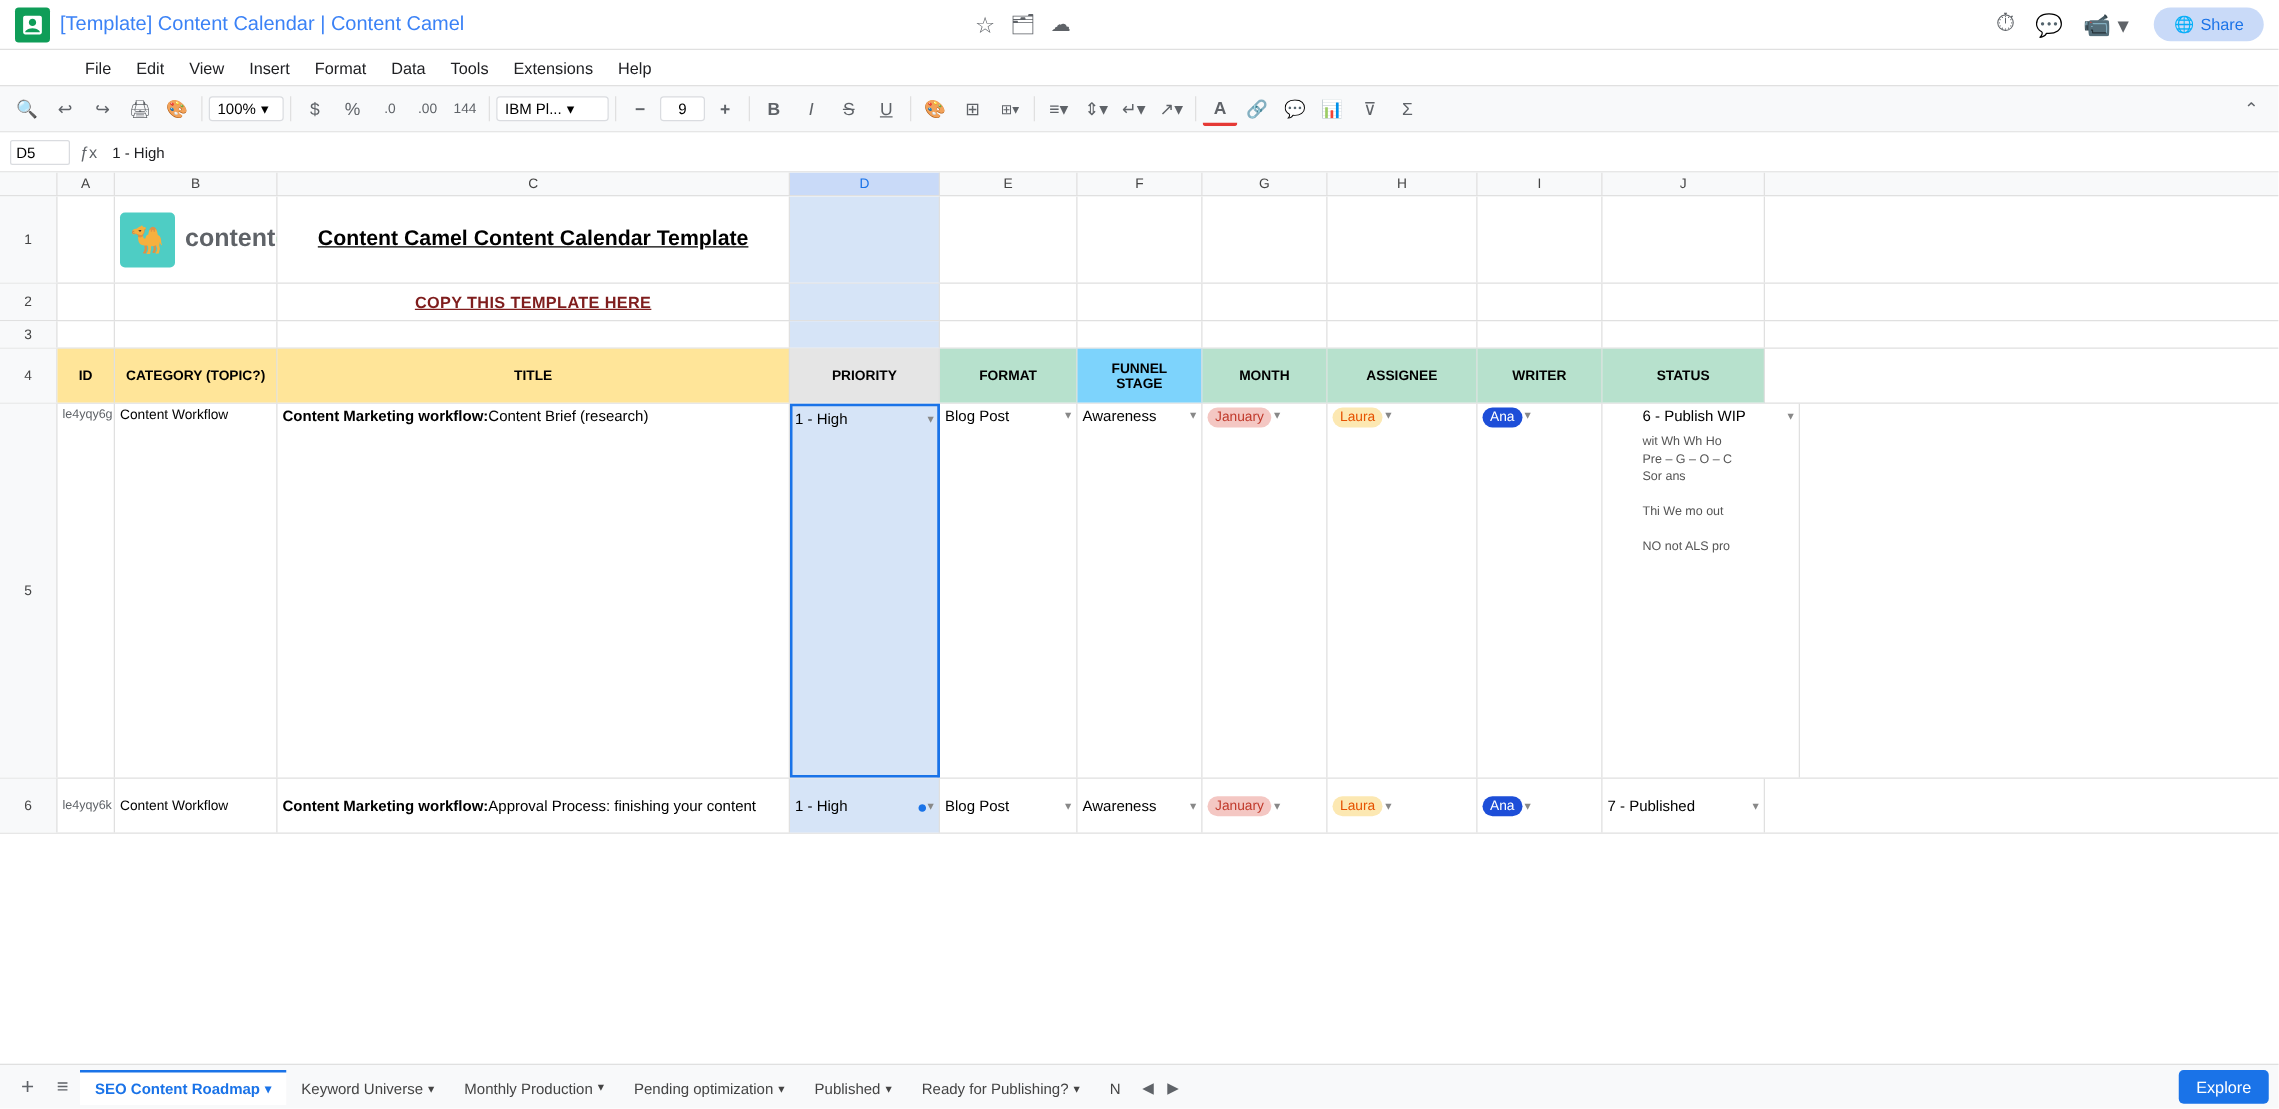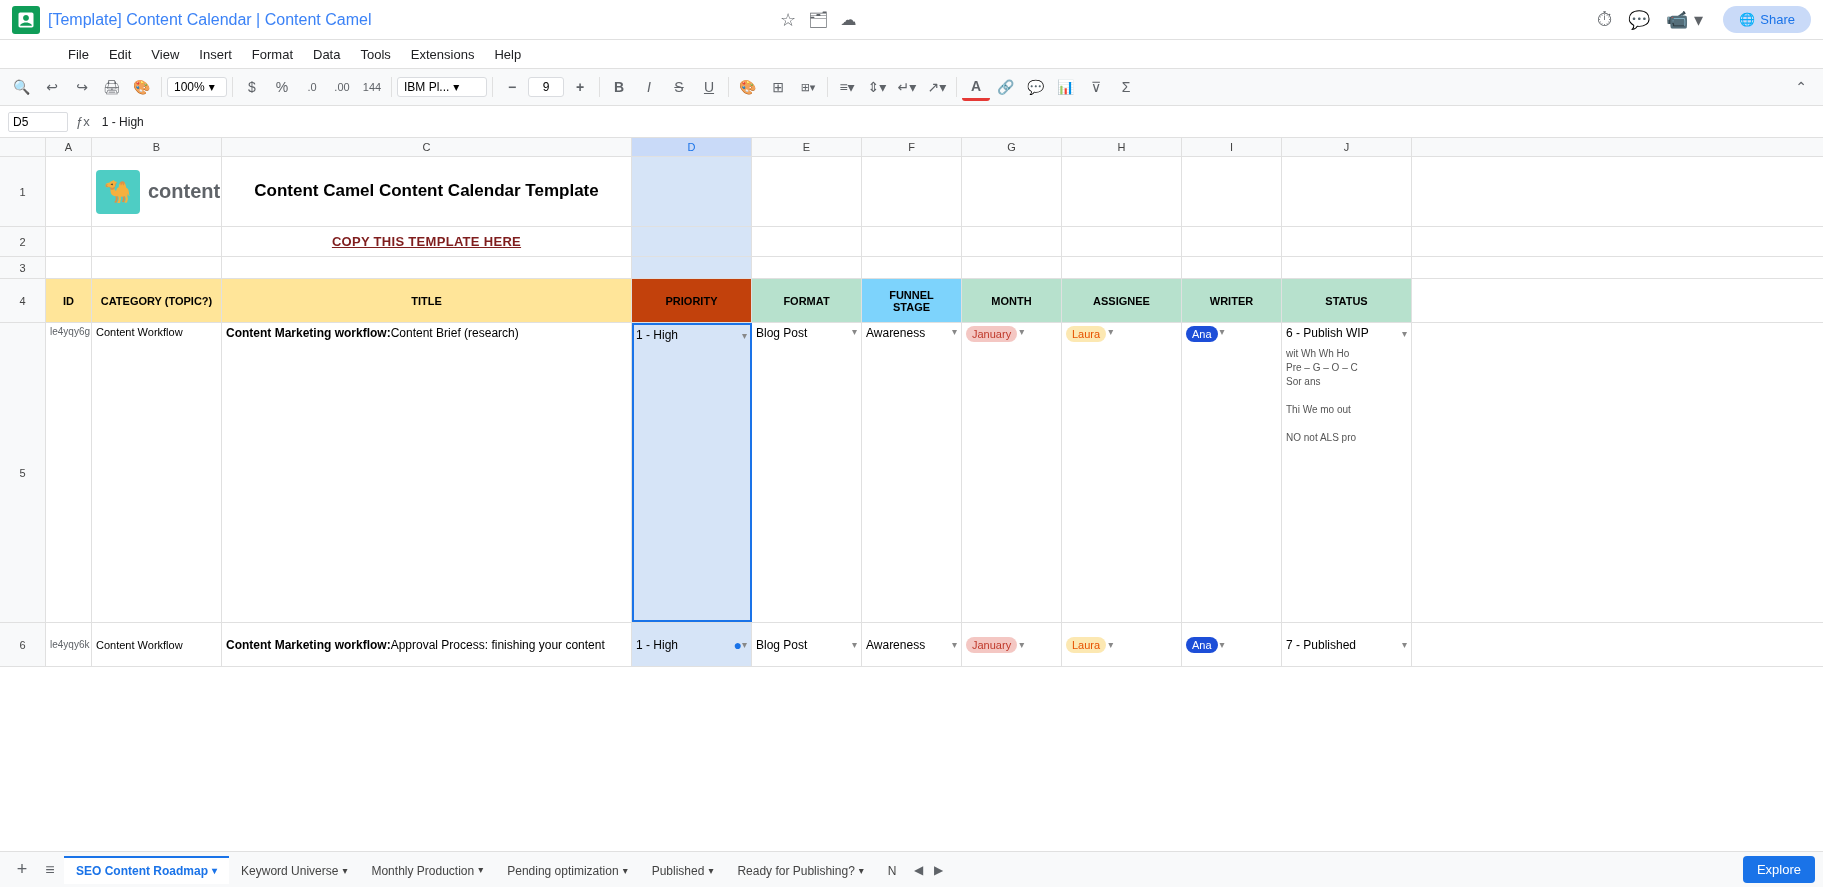--- a/index.html
+++ b/index.html
@@ -88,21 +88,21 @@
       display: flex;
       align-items: center;
       height: 32px;
       padding: 0 8px;
       border-bottom: 1px solid #e0e0e0;
       gap: 8px;
       background: #fff;
     }
     #cell-ref {
       border: 1px solid #dadce0; border-radius: 2px;
-      width: 60px; padding: 2px 4px; font-size: 12px;
+      width: 48px; padding: 2px 4px; font-size: 12px;
       display: flex; align-items: center;
     }
     #formula-input {
       flex: 1; font-size: 12px; color: #202124;
       padding: 2px 4px;
     }
     .formula-icon { color: #5f6368; font-size: 13px; cursor: pointer; }
 
     
     #sheet-area {
@@ -438,21 +438,21 @@
 
     <div class="grid-row row-1">
       <div class="row-num">1</div>
       <div class="cell col-a"></div>
       <div class="cell col-b">
         <div class="logo-area">
           <div class="camel-icon">🐪</div>
           <div class="logo-text">content<span>camel</span></div>
         </div>
       </div>
-      <div class="cell col-c" style="justify-content:center;">
+      <div class="cell col-c" style="justify-content:center;text-decoration:underline;">
         <div class="title-cell-content">Content Camel Content Calendar Template</div>
       </div>
       <div class="cell col-d col-d-highlight"></div>
       <div class="cell col-e"></div>
       <div class="cell col-f"></div>
       <div class="cell col-g"></div>
       <div class="cell col-h"></div>
       <div class="cell col-i"></div>
       <div class="cell col-j"></div>
     </div>
@@ -485,21 +485,21 @@
       <div class="cell col-h"></div>
       <div class="cell col-i"></div>
       <div class="cell col-j"></div>
     </div>
 
     <div class="grid-row row-4">
       <div class="row-num">4</div>
       <div class="cell col-a header-cell">ID</div>
       <div class="cell col-b header-cell">Category (Topic?)</div>
       <div class="cell col-c header-cell">TITLE</div>
-      <div class="cell col-d header-cell col-d-highlight" style="background:#c2410c;">PRIORITY</div>
+      <div class="cell col-d header-cell col-d-highlight" style="background:#e5e5e5;">PRIORITY</div>
       <div class="cell col-e header-cell-green">FORMAT</div>
       <div class="cell col-f header-cell-green" style="font-weight:bold;font-size:11px;text-align:center;justify-content:center;text-transform:uppercase;background:#7dd3fc;">FUNNEL<br>STAGE</div>
       <div class="cell col-g header-cell-green">MONTH</div>
       <div class="cell col-h header-cell-green">ASSIGNEE</div>
       <div class="cell col-i header-cell-green">WRITER</div>
       <div class="cell col-j header-cell-green">STATUS</div>
     </div>
 
     <div class="grid-row row-5">
       <div class="row-num">5</div>
@@ -539,21 +539,21 @@
           <span>Laura</span>
         </span>
         <span style="font-size:10px; color:#888; margin-left:2px;">▾</span>
       </div>
       <div class="cell col-i align-top">
         <span class="dropdown-badge badge-teal">
           <span>Ana</span>
         </span>
         <span style="font-size:10px; color:#888; margin-left:2px;">▾</span>
       </div>
-      <div class="cell col-j align-top" style="width:130px; min-width:130px; position:relative; overflow:visible;">
+      <div class="cell col-j align-top" style="width:130px; min-width:130px; position:relative; overflow:visible;margin-left:28px;">
         <div style="display:flex; flex-direction:column; width:100%;">
           <div style="display:flex; align-items:center;">
             <span style="font-size:12px; flex:1;">6 - Publish WIP</span>
             <span style="font-size:10px; color:#888;">▾</span>
           </div>
           <div class="overflow-text" style="color:#555; font-size:10px; position:absolute; left:0; top:20px; width:120px; word-break:break-all; line-height:1.4;">
             wit Wh Wh Ho<br>Pre – G – O – C<br>Sor ans<br><br>Thi We mo out<br><br>NO not ALS pro
           </div>
         </div>
       </div>

